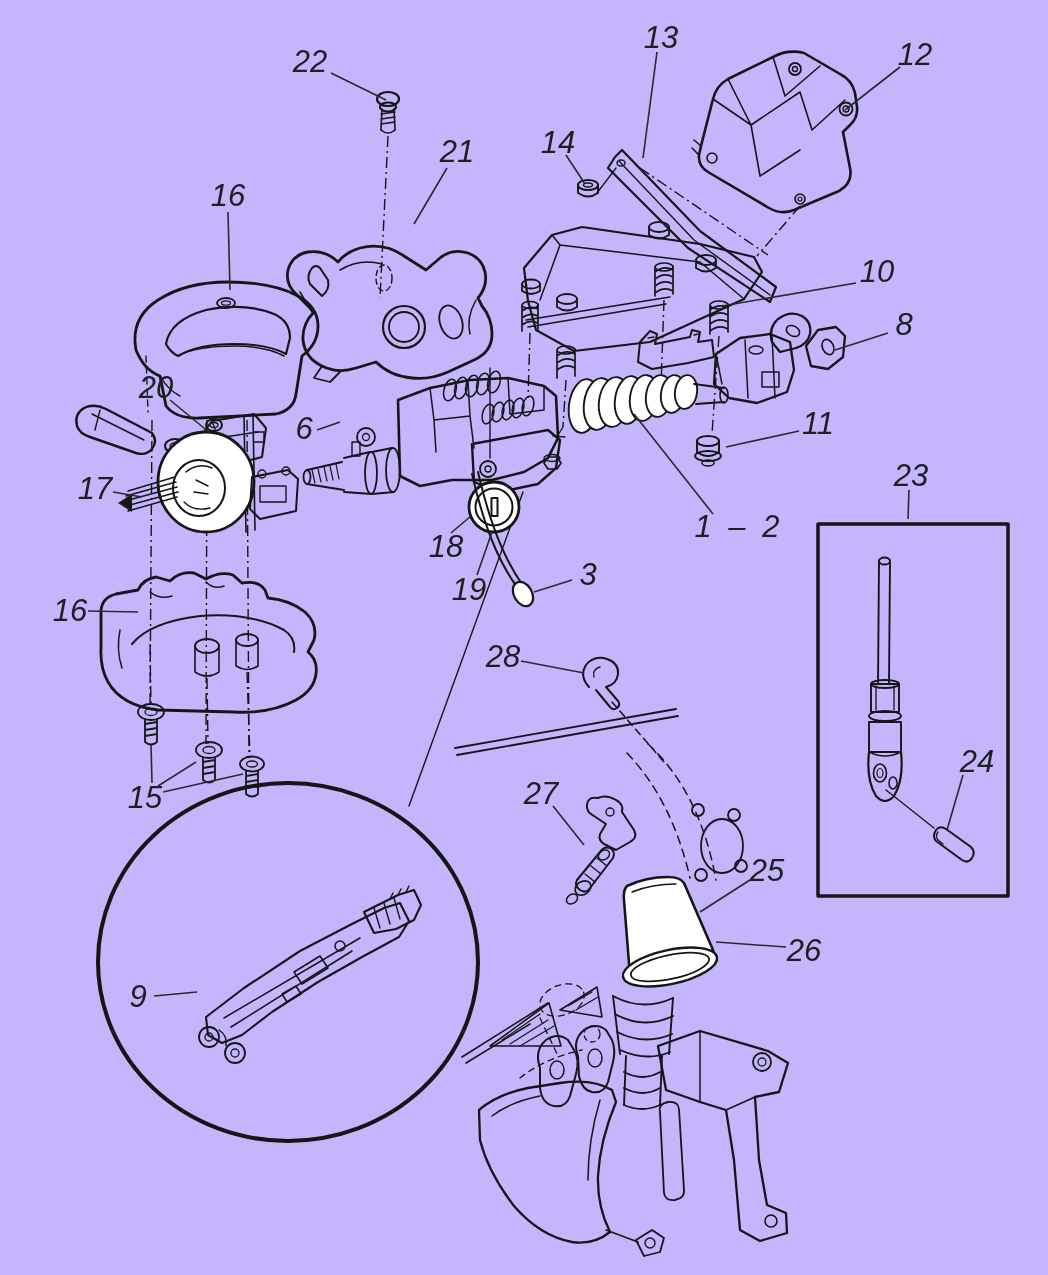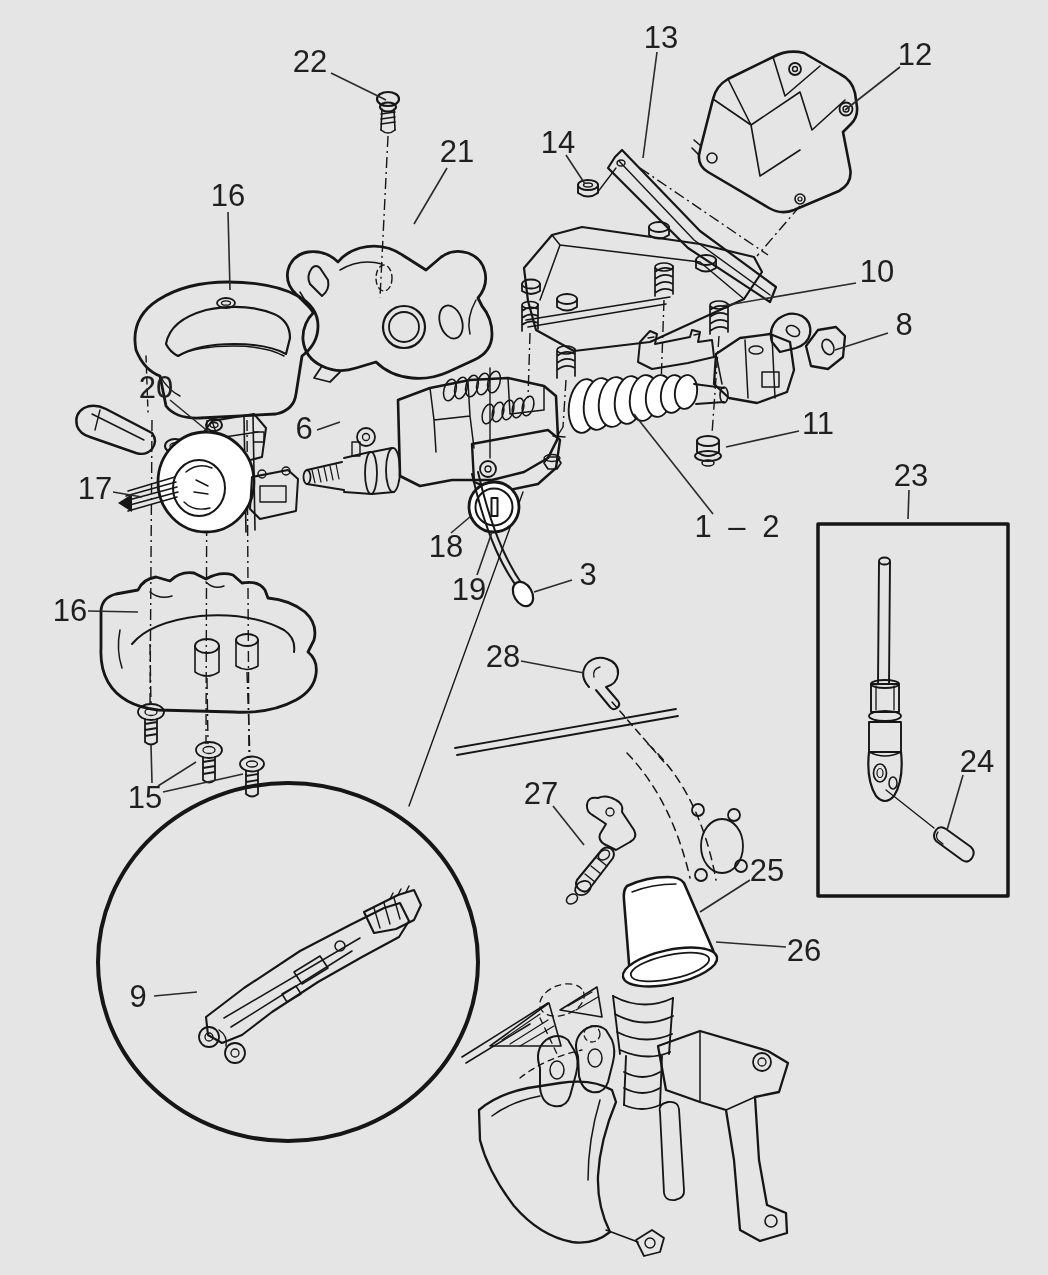--- a/index.html
+++ b/index.html
@@ -1,18 +1,18 @@
 <!DOCTYPE html>
 <html><head>
 <meta charset="utf-8">
 <style>
   html,body { margin:0; padding:0; background:#ffffff; }
   .canvas {
-    position:relative; width:1048px; height:1275px; background:#e5e5e5;
-    font-family:"Liberation Sans", sans-serif; overflow:hidden;
+    position:relative; width:1048px; height:1275px; background:#c4b5fd;
+    font-family:"Liberation Sans", sans-serif; overflow:hidden;font-style:italic;
   }
   svg { display:block; }
   .lbl {
     font-family:"Liberation Sans", sans-serif;
     font-size:31px; fill:#1f1f1f; font-weight:400;
   }
 </style>
 </head>
 <body>
 

